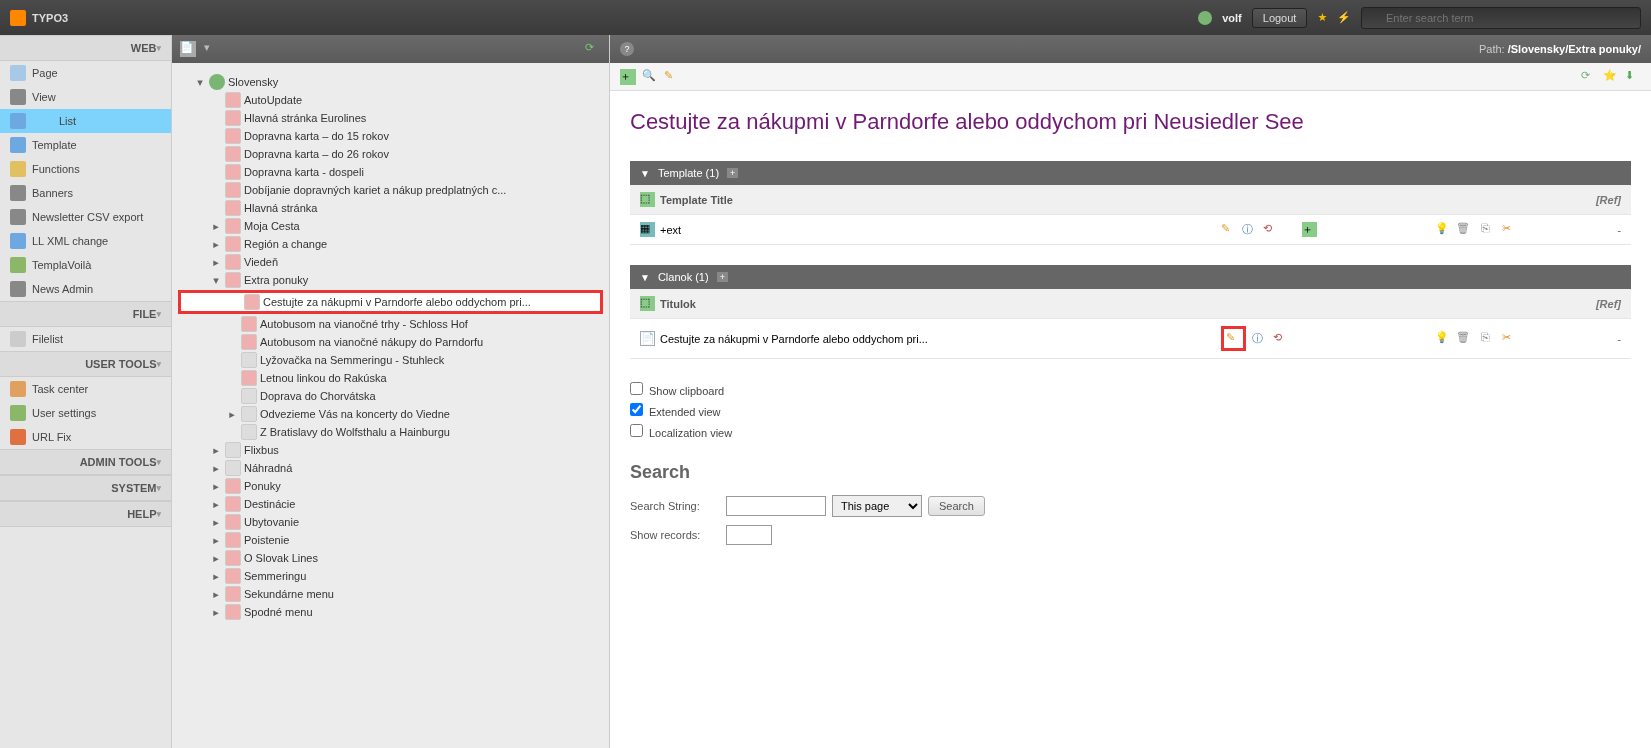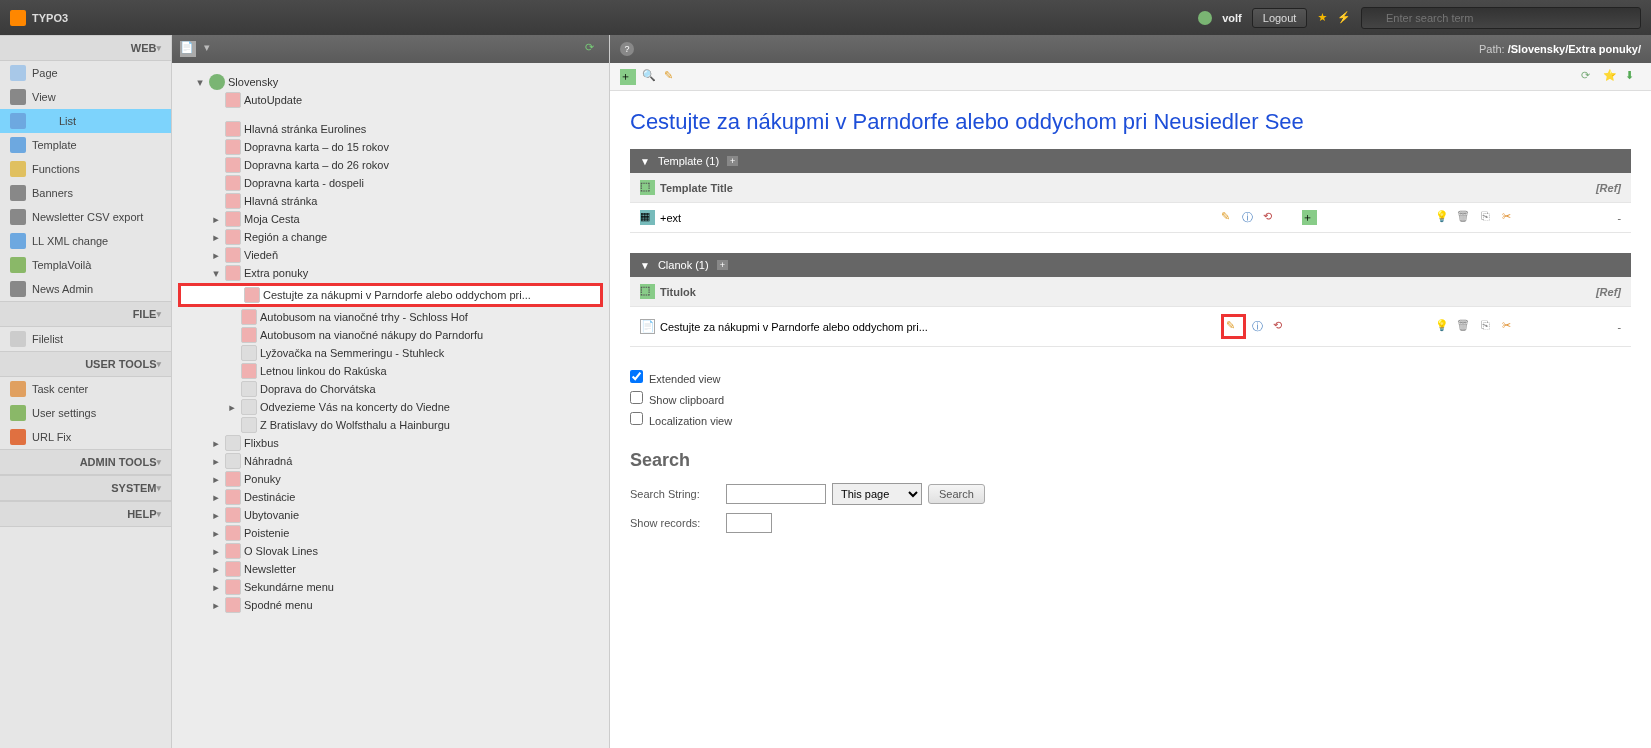--- a/index.html
+++ b/index.html
@@ -33,21 +33,21 @@
 .expander { width:12px; text-align:center; color:#666; display:inline-block; }
 .highlighted-node { border:3px solid #ee3333; background:#fff; padding:1px 4px; margin:1px 0; }
 
 .contentpanel { flex:1; background:#fff; display:flex; flex-direction:column; overflow:hidden; }
 .docheader { background:linear-gradient(#6a6a6a,#5a5a5a); height:28px; display:flex; align-items:center; padding:0 10px; color:#ccc; font-size:11px; }
 .docheader .right { margin-left:auto; }
 .doc-toolbar { height:28px; background:#f5f5f5; border-bottom:1px solid #ddd; display:flex; align-items:center; padding:0 10px; gap:6px; }
 .doc-toolbar .ticon { width:16px; height:16px; display:inline-block; cursor:pointer; }
 .doc-toolbar .right-icons { margin-left:auto; display:flex; gap:6px; }
 .content-body { padding:18px 20px; overflow-y:auto; flex:1; }
-.page-title { font-size:22px; color:#1d4ed8; margin-bottom:14px; font-weight:normal; }
+.page-title { font-size:22px; color:#701a75; margin-bottom:26px; font-weight:normal; }
 .table-section { margin-bottom:20px; }
 .section-hdr { background:#666; color:#fff; padding:6px 10px; display:flex; align-items:center; gap:8px; font-size:12px; }
 .section-hdr .toggle { cursor:pointer; font-size:10px; }
 .section-hdr .plus { background:#888; padding:0 3px; font-size:9px; cursor:pointer; }
 .table-row { display:flex; align-items:center; padding:7px 10px; border-bottom:1px solid #e5e5e5; background:#fff; }
 .table-row.header { background:#f0f0f0; font-weight:bold; color:#555; }
 .table-row .col-icon { width:20px; }
 .table-row .col-title { flex:1; min-width:300px; }
 .table-row .col-actions { width:170px; display:flex; gap:6px; align-items:center; }
 .table-row .col-actions2 { width:90px; display:flex; gap:6px; align-items:center; justify-content:flex-end; padding-right:10px; }
@@ -178,21 +178,21 @@
         <div class="tnode" style="padding-left: 16px;">
           <span class="expander">▾</span>
           <span class="ti" style="background:#7ab573;border-radius:50%;"></span>
           <span class="lbl">Slovensky</span>
         </div>
         <div class="tnode" style="padding-left: 32px;">
           <span class="expander"></span>
           <span class="ti" style="background:#f0b0b0;border:1px solid #ccc;border-radius:2px;"></span>
           <span class="lbl">AutoUpdate</span>
         </div>
-        <div class="tnode" style="padding-left: 32px; margin-top: 11px;">
+        <div class="tnode" style="padding-left: 32px;">
           <span class="expander"></span>
           <span class="ti" style="background:#f0b0b0;border:1px solid #ccc;border-radius:2px;"></span>
           <span class="lbl">Hlavná stránka Eurolines</span>
         </div>
         <div class="tnode" style="padding-left: 32px; align-items: center;">
           <span class="expander"></span>
           <span class="ti" style="background:#f0b0b0;border:1px solid #ccc;border-radius:2px;"></span>
           <span class="lbl">Dopravna karta – do 15 rokov</span>
         </div>
         <div class="tnode" style="padding-left: 32px;">
@@ -201,20 +201,25 @@
           <span class="lbl">Dopravna karta – do 26 rokov</span>
         </div>
         <div class="tnode" style="padding-left: 32px;">
           <span class="expander"></span>
           <span class="ti" style="background:#f0b0b0;border:1px solid #ccc;border-radius:2px;"></span>
           <span class="lbl">Dopravna karta - dospeli</span>
         </div>
         <div class="tnode" style="padding-left: 32px;">
           <span class="expander"></span>
           <span class="ti" style="background:#f0b0b0;border:1px solid #ccc;border-radius:2px;"></span>
+          <span class="lbl">Dobíjanie dopravných kariet a nákup predplatných c...</span>
+        </div>
+        <div class="tnode" style="padding-left: 32px;">
+          <span class="expander"></span>
+          <span class="ti" style="background:#f0b0b0;border:1px solid #ccc;border-radius:2px;"></span>
           <span class="lbl">Hlavná stránka</span>
         </div>
         <div class="tnode" style="padding-left: 32px;">
           <span class="expander">▸</span>
           <span class="ti" style="background:#f0b0b0;border:1px solid #ccc;border-radius:2px;"></span>
           <span class="lbl">Moja Cesta</span>
         </div>
         <div class="tnode" style="padding-left: 32px;">
           <span class="expander">▸</span>
           <span class="ti" style="background:#f0b0b0;border:1px solid #ccc;border-radius:2px;"></span>
@@ -301,21 +306,21 @@
           <span class="lbl">Poistenie</span>
         </div>
         <div class="tnode" style="padding-left: 32px;">
           <span class="expander">▸</span>
           <span class="ti" style="background:#f0b0b0;border:1px solid #ccc;border-radius:2px;"></span>
           <span class="lbl">O Slovak Lines</span>
         </div>
         <div class="tnode" style="padding-left: 32px;">
           <span class="expander">▸</span>
           <span class="ti" style="background:#f0b0b0;border:1px solid #ccc;border-radius:2px;"></span>
-          <span class="lbl">Newsletter</span>
+          <span class="lbl">Semmeringu</span>
         </div>
         <div class="tnode" style="padding-left: 32px;">
           <span class="expander">▸</span>
           <span class="ti" style="background:#f0b0b0;border:1px solid #ccc;border-radius:2px;"></span>
           <span class="lbl">Sekundárne menu</span>
         </div>
         <div class="tnode" style="padding-left: 32px;">
           <span class="expander">▸</span>
           <span class="ti" style="background:#f0b0b0;border:1px solid #ccc;border-radius:2px;"></span>
           <span class="lbl">Spodné menu</span>
@@ -410,22 +415,22 @@
           </span>
           <span class="col-actions3">
             <span class="act-icon" style="color:#888;">⎘</span>
             <span class="act-icon" style="color:#e09030;">✂</span>
           </span>
           <span class="col-ref">-</span>
         </div>
       </div>
 
       <div class="checkboxes">
+        <label><input type="checkbox" style=""><span>Show clipboard</span></label>
         <label><input type="checkbox" checked="" style=""><span>Extended view</span></label>
-        <label><input type="checkbox" style=""><span>Show clipboard</span></label>
         <label><input type="checkbox" style=""><span>Localization view</span></label>
       </div>
 
       <div class="search-section">
         <h2>Search</h2>
         <div class="search-row">
           <label>Search String:</label>
           <input type="text" style="">
           <select><option>This page</option></select>
           <button>Search</button>

